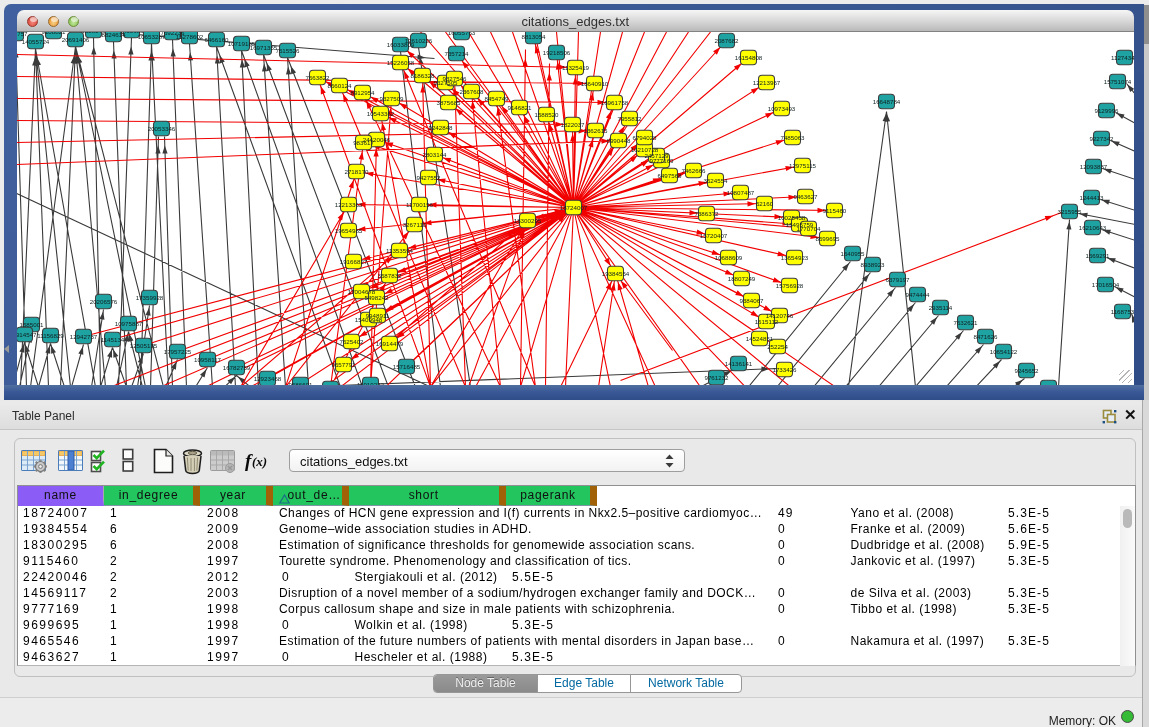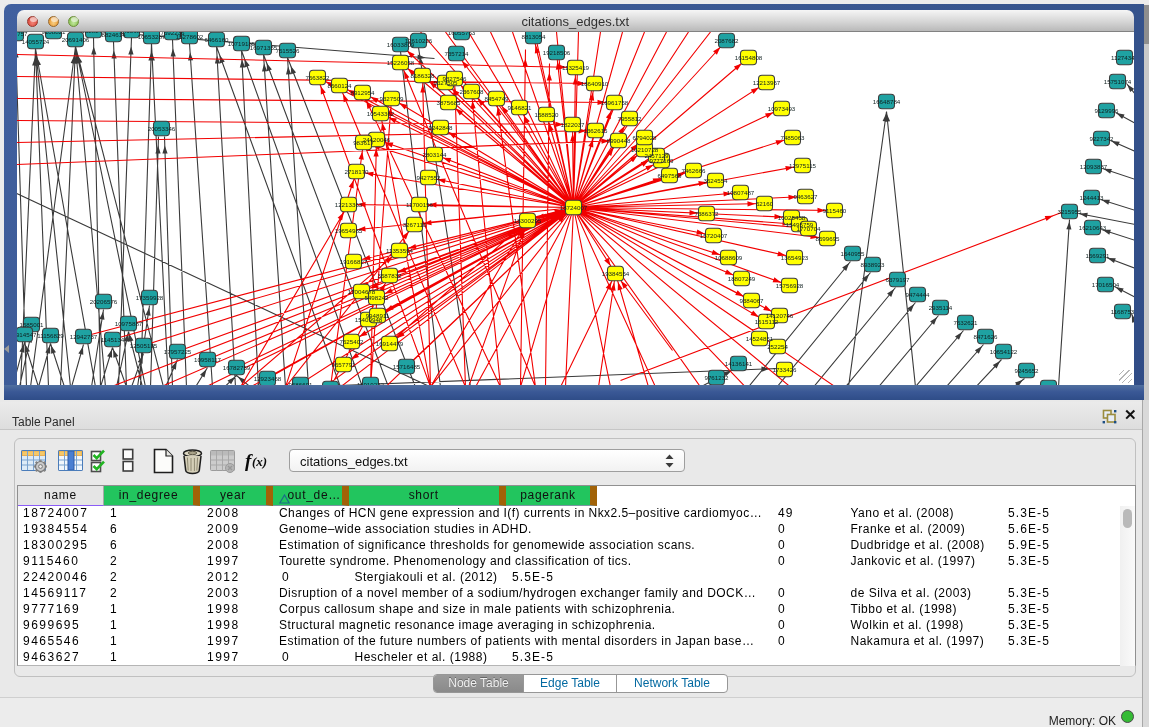--- a/index.html
+++ b/index.html
@@ -12,32 +12,32 @@
 .b3{left:51.5px;background:radial-gradient(circle at 50% 65%,#c3e8a0 0%,#93c85e 55%,#74a53c 100%);border:1px solid #6d8f3a}
 .title{position:absolute;left:0;right:0;top:4px;text-align:center;font-size:13px;font-weight:500;color:#303030}
 .canvas{position:absolute;left:12.5px;top:28px;width:1117.5px;height:353px;background:#fff;overflow:hidden}
 .grip{position:absolute;right:2px;bottom:2px;width:13px;height:13px;background:
  repeating-linear-gradient(135deg,transparent 0 3px,#b5b5b5 3px 4px)}
 .rstrip-top{position:absolute;left:1144px;top:5px;width:5px;height:39px;background:#8e8e8e}
 .rstrip{position:absolute;left:1144px;top:44px;width:5px;height:356px;background:#c9c9c9}
 .lstrip{position:absolute;left:0;top:4px;width:4px;height:396px;background:#ececec}
 .larrow{position:absolute;left:0;top:345px;width:0;height:0;border:4px solid transparent;border-right:5px solid #9a9a9a}
 .tpbar{position:absolute;left:0;top:402px;width:1142px;height:28px;background:linear-gradient(#ebebeb,#dddddd);border-bottom:1px solid #c6c6c6}
-.tpbar .t{position:absolute;left:12px;top:13px;font-size:12px;color:#2c2c2c}
+.tpbar .t{position:absolute;left:12px;top:7px;font-size:12px;color:#2c2c2c}
 .tpfloat{position:absolute;left:1102px;top:7px}
 .tpclose{position:absolute;left:1124px;top:4px;font-size:15px;font-weight:bold;color:#111}
 .panel{position:absolute;left:14px;top:438px;width:1122px;height:239px;border:1px solid #c0c0c0;border-radius:6px;background:#e9e9e9}
 .ticon{position:absolute;top:448px}
 .dd{position:absolute;left:289px;top:449px;width:396px;height:23px;background:linear-gradient(#ffffff,#f2f2f2);border:1px solid #9e9e9e;border-radius:4px}
 .dd .txt{position:absolute;left:10px;top:4px;font-size:13px;color:#101010}
 .dd .ud{position:absolute;right:9px;top:4px}
 .table{position:absolute;left:17px;top:485px;width:1119px;height:181px;background:#fff;border:1px solid #909090;border-bottom-color:#b5b5b5}
 .thead{position:absolute;left:0;top:0;height:19.5px;width:1075px;display:flex}
 .th{height:19.5px;background:#22c55e;border-right:7px solid #a16207;border-bottom:1px solid #7c96a3;font-size:12px;letter-spacing:0.7px;color:#101010;text-align:center;line-height:19px;position:relative}
-.th.first{background:#e5e5e5;border-right:1px solid #a9a9a9;border-bottom:1px solid #8b5cf6}
+.th.first{background:#8b5cf6;border-right:1px solid #a9a9a9;border-bottom:6px solid #8b5cf6}
 .tbody{position:absolute;left:0;top:20px;font-size:12px;color:#000}
 .tr{display:flex;height:16px;line-height:15px;white-space:nowrap}
 .c{overflow:hidden;padding-left:6px}
 .c0{width:86px;padding-left:5px;letter-spacing:1.5px}.c1{width:96px;padding-left:6px;letter-spacing:1px}.c2{width:73px;padding-left:7px;letter-spacing:1.5px}
 .c3{width:496px;letter-spacing:0.45px}.c4{width:75.5px;padding-left:9px;letter-spacing:1px}.c5{width:157.5px;letter-spacing:0.5px}.c6{width:91px;letter-spacing:1.1px}
 .sbar{position:absolute;left:1102px;top:20px;width:15px;height:160px;background:linear-gradient(90deg,#f0f0f0,#fafafa)}
 .sthumb{position:absolute;left:2.5px;top:3px;width:9px;height:19px;border-radius:5px;background:#b9b9b9}
 .tabs{position:absolute;left:433px;top:674px;height:19px;display:flex;border:1px solid #979797;border-radius:4px;overflow:hidden;background:#fff}
 .tab{font-size:12px;color:#0369a1;line-height:17px;text-align:center;border-right:1px solid #979797}
 .tab.sel{background:linear-gradient(#9a9a9a,#8a8a8a);color:#efefef;text-shadow:0 -1px 0 #666}
@@ -503,21 +503,20 @@
         <div class="c c2">1998</div>
         <div class="c c3">Corpus callosum shape and size in male patients with schizophrenia.</div>
         <div class="c c4">0</div>
         <div class="c c5">Tibbo et al. (1998)</div>
         <div class="c c6">5.3E-5</div>
       </div>
 <div class="tr">
         <div class="c c0">9699695</div>
         <div class="c c1">1</div>
         <div class="c c2">1998</div>
-        <div class="c c3">Structural magnetic resonance image averaging in schizophrenia.</div>
         <div class="c c4">0</div>
         <div class="c c5">Wolkin et al. (1998)</div>
         <div class="c c6">5.3E-5</div>
       </div>
 <div class="tr">
         <div class="c c0">9465546</div>
         <div class="c c1">1</div>
         <div class="c c2">1997</div>
         <div class="c c3">Estimation of the future numbers of patients with mental disorders in Japan base…</div>
         <div class="c c4">0</div>
@@ -531,21 +530,21 @@
         <div class="c c4">0</div>
         <div class="c c5">Hescheler et al. (1988)</div>
         <div class="c c6">5.3E-5</div>
       </div>
   </div>
   <div class="sbar">
       <div class="sthumb"></div>
     </div>
 </div>
 <div class="tabs">
-  <div class="tab sel" style="width:90px">Node Table</div>
+  <div class="tab sel" style="width:104px">Node Table</div>
   <div class="tab" style="width:93px">Edge Table</div>
   <div class="tab" style="width:110px;border-right:none">Network Table</div>
 </div>
 <div class="status">
     <div class="mem">Memory: OK</div>
   </div>
 <div class="dot"></div>
 <div class="vline"></div>
 <div class="vstrip"></div>
 

